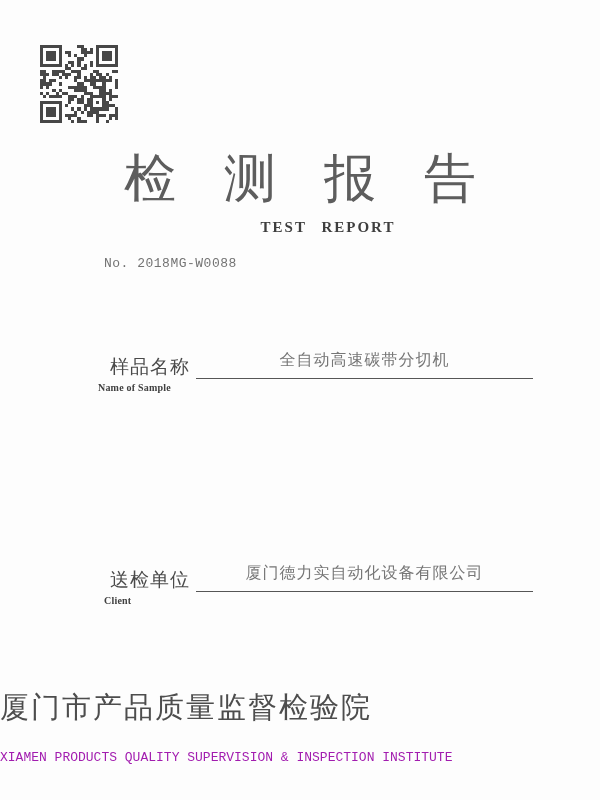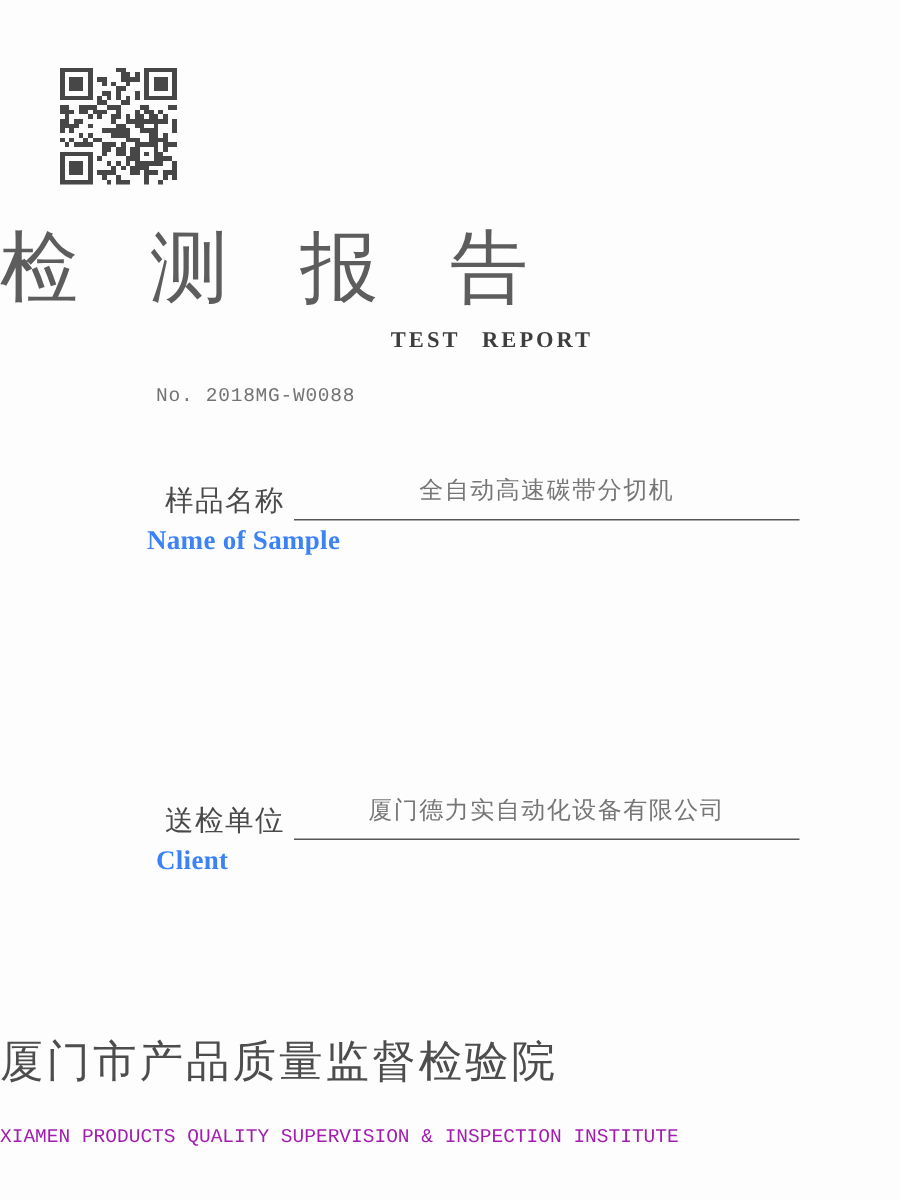--- a/index.html
+++ b/index.html
@@ -8,49 +8,49 @@
     background:#fdfdfd; overflow:hidden;
     font-family:"Liberation Serif", serif;
   }
   
   .qr { position:absolute; left:40px; top:45px; width:78px; height:78px; }
   .qr svg { display:block; }
 
   
   .title {
     position:absolute; top:144px; left:0; width:100%;
-    font-size:52px; color:#5d5d5d;
+    text-align:center; font-size:52px; color:#5d5d5d;
   }
   .title .t-inner { letter-spacing:48px; margin-right:-48px; }
   .subtitle {
     position:absolute; top:219px; left:0; width:100%;
     text-align:center; font-size:15px; font-weight:bold;
     letter-spacing:2px; word-spacing:9px; color:#3e3e3e;padding-left:28px;
   }
   .report-no {
     position:absolute; left:104px; top:256px;
     font-family:"Liberation Mono", monospace;
     font-size:13px; color:#737373; letter-spacing:0.5px;
   }
 
   
   .field { position:absolute; left:110px; width:423px; }
-  .field .row { display:flex; align-items:flex-end; }
+  .field .row { display:flex; align-items:flex-end;margin-top:32px; }
   .f-label {
     font-size:19px; color:#4a4a4a; white-space:nowrap;
     letter-spacing:1px; line-height:1.2;
   }
   .f-line {
     flex:1; margin-left:6px; border-bottom:1.5px solid #565656;
     text-align:center; font-size:16px; color:#767676;
     padding-bottom:8px; line-height:1.25; letter-spacing:1px;
     white-space:nowrap;
   }
   .f-sub {
-    font-size:18px; font-weight:bold; color:#3b82f6; margin-top:3px;
+    font-size:10px; font-weight:bold; color:#404040; margin-top:3px;
     letter-spacing:0.2px;
   }
   .field-1 { top:318px; }
   .field-2 { top:425px; }
   .field-3 { top:531px; }
   .field-2 .f-line { font-family:"Liberation Mono", monospace; font-size:15px; }
   .field-1 .f-sub { margin-left:-12px; }
   .field-2 .f-sub { margin-left:-22px; }
   .field-3 .f-sub { margin-left:-6px; }
 

